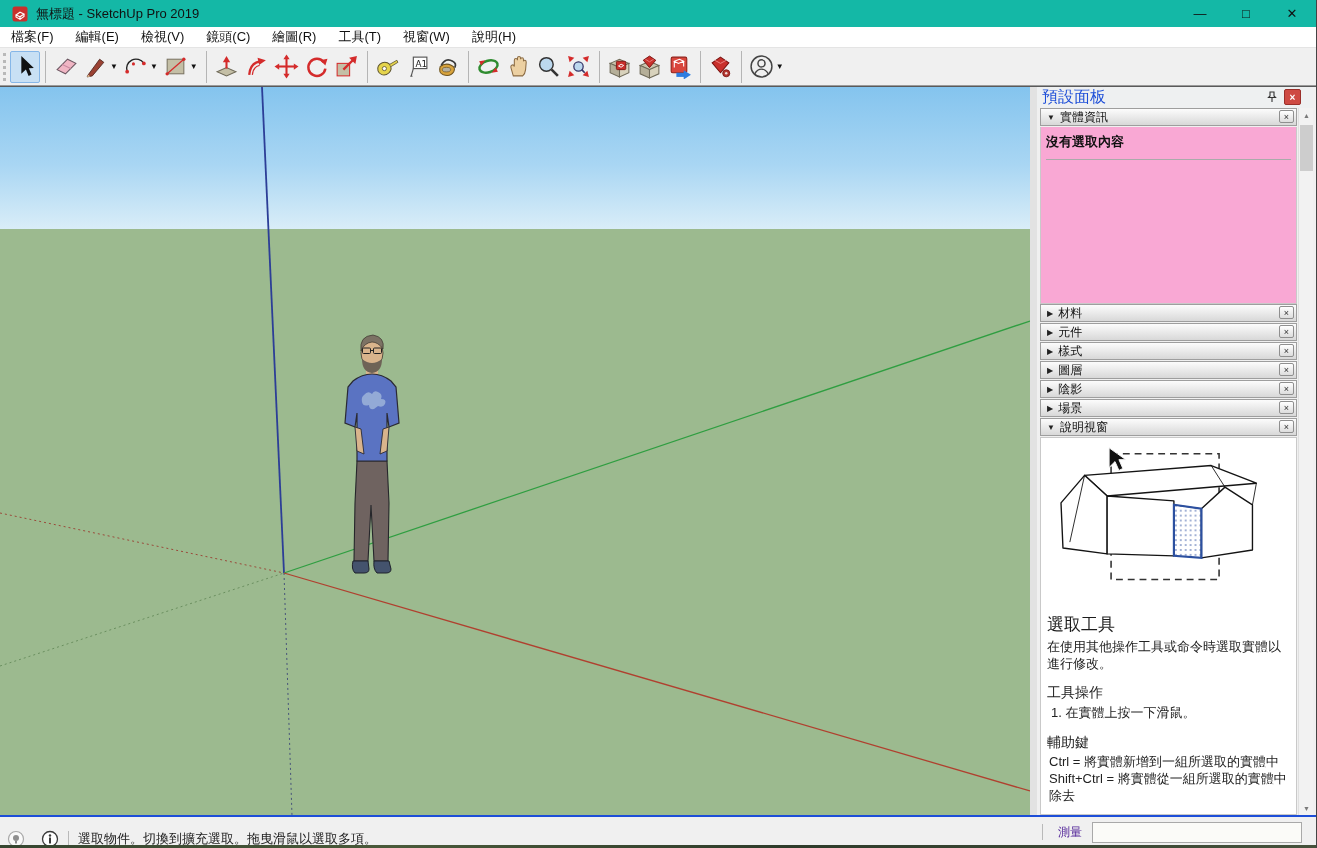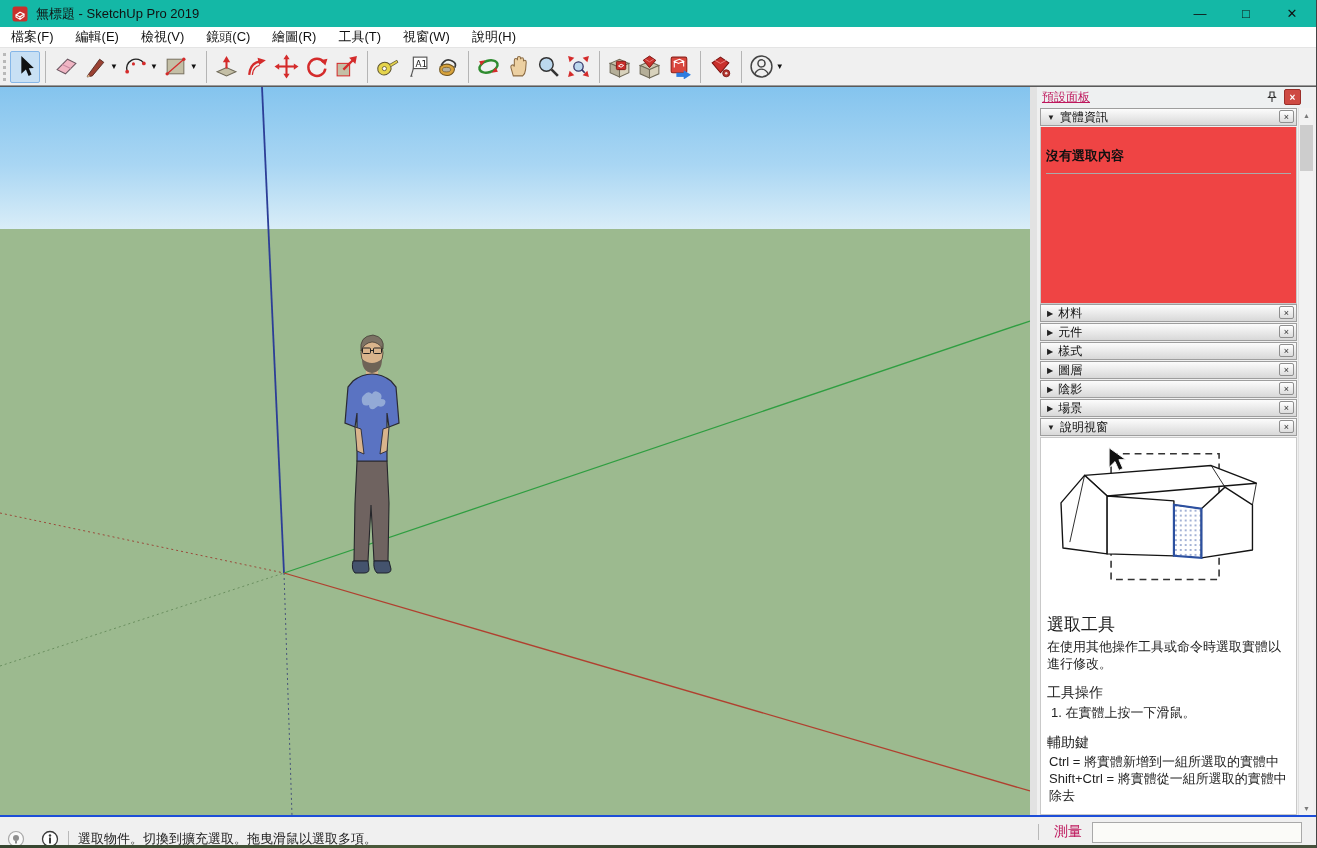--- a/index.html
+++ b/index.html
@@ -30,46 +30,46 @@
   
   .viewport { position:absolute; left:0; top:86px; width:1030px; height:729px; border-top:1px solid #5a5a5a; overflow:hidden; background:#9cba8f; }
   .sky { position:absolute; left:0; top:0; width:100%; height:142px; background:linear-gradient(180deg,#84c4ee 0%,#a9d6f3 55%,#d9edf8 100%); }
   .ground { position:absolute; left:0; top:142px; width:100%; height:587px; background:#9cba8f; }
   .vp-svg { position:absolute; left:0; top:0; }
 
   
   .traygap { position:absolute; left:1030px; top:86px; width:7px; height:729px; background:#e2e2e2; border-top:1px solid #5a5a5a; }
   .tray { position:absolute; left:1037px; top:86px; width:280px; height:729px; background:#f0f0f0; border-top:1px solid #5a5a5a; }
   .tray-titlebar { position:absolute; left:0; top:0; width:276px; height:21px; display:flex; align-items:center; background:#eef0f1; }
-  .tray-title { margin-left:5px; font-size:12px; color:#be185d;text-decoration:underline; }
+  .tray-title { margin-left:5px; font-size:16px; color:#1d4ed8; }
   .pin-btn { position:absolute; right:33px; top:2px; width:17px; height:16px; display:flex; align-items:center; justify-content:center; }
   .tray-close { position:absolute; right:12px; top:2px; width:17px; height:16px; background:#ce4a43; border:1px solid #9a2f2a; border-radius:2px; color:#fff; font-size:10px; font-weight:bold; display:flex; align-items:center; justify-content:center; }
   .sec-hdr { position:relative; margin:0 0 1px 3px; width:257px; height:18px; background:linear-gradient(180deg,#fcfcfc,#d8d8d8); border:1px solid #9e9e9e; display:flex; align-items:center; font-size:12px; color:#111; }
   .sec-arrow { font-size:8px; margin:0 5px 0 6px; color:#222; }
   .sec-close { position:absolute; right:2px; top:1px; width:15px; height:13px; background:linear-gradient(180deg,#fff,#ddd); border:1px solid #8f8f8f; border-radius:2px; font-size:9px; color:#333; display:flex; align-items:center; justify-content:center; }
-  .entity-body { margin-left:3px; width:257px; height:177px; background:#ef4444; border:1px solid #c9c9c9; border-top:none; padding:20px 5px; }
+  .entity-body { margin-left:3px; width:257px; height:177px; background:#f9a8d4; border:1px solid #c9c9c9; border-top:none; padding:6px 5px; }
   .entity-msg { font-weight:bold; font-size:13px; color:#111; padding-bottom:8px; border-bottom:1px solid #aaa; }
   .instructor-body { margin-left:3px; width:257px; height:378px; background:#fff; border:1px solid #c9c9c9; overflow:hidden; padding:2px 4px; }
   .inst-title { font-size:17px; font-weight:normal; color:#1c1c1c; margin:8px 0 2px 2px; }
   .inst-text { font-size:13px; color:#222; line-height:1.32; margin-left:2px; }
   .inst-sub { font-size:14px; font-weight:normal; color:#1c1c1c; margin:12px 0 2px 2px; }
   .inst-step { font-size:13px; color:#222; margin-left:6px; }
   .inst-mod { font-size:13px; color:#222; line-height:1.3; margin-left:4px; }
 
   
   .tray-scroll { position:absolute; left:261px; top:21px; width:15px; height:708px; background:#f2f2f2; border-left:1px solid #e0e0e0; }
   .scr-btn { position:absolute; left:0; width:15px; height:15px; color:#7a7a7a; font-size:7px; display:flex; align-items:center; justify-content:center; }
   .scr-thumb { position:absolute; left:1px; top:17px; width:13px; height:46px; background:#cdcdcd; }
 
   
   .statusbar { position:absolute; left:0; top:815px; width:100%; height:46px; background:#f0f0f0; border-top:2px solid #1d4ed8; display:flex; align-items:center; }
   .sb-sep { width:1px; height:16px; background:#b9b9b9; margin:0 9px; }
   .sb-text { font-size:13px; color:#222; }
   .measure-wrap { position:absolute; right:14px; top:0; height:30px; display:flex; align-items:center; }
-  .measure-label { font-size:14px; color:#be185d; margin:0 10px 0 6px; }
+  .measure-label { font-size:12px; color:#4c1d95; margin:0 10px 0 6px; }
   .measure-input { width:210px; height:21px; border:1px solid #a9a9a9; background:#fbfbf8; font-size:12px; padding:0 4px; }
   .grip-dots { position:absolute; right:2px; bottom:2px; width:10px; height:10px; }
   .desktopstrip { position:absolute; left:0; top:845px; width:100%; height:3px; background:linear-gradient(90deg,#35452f,#4a5a3a 30%,#2e3b2a 60%,#46523c); }
 </style>
 </head>
 <body>
 
 <div class="screen">
 
   <div class="titlebar">

